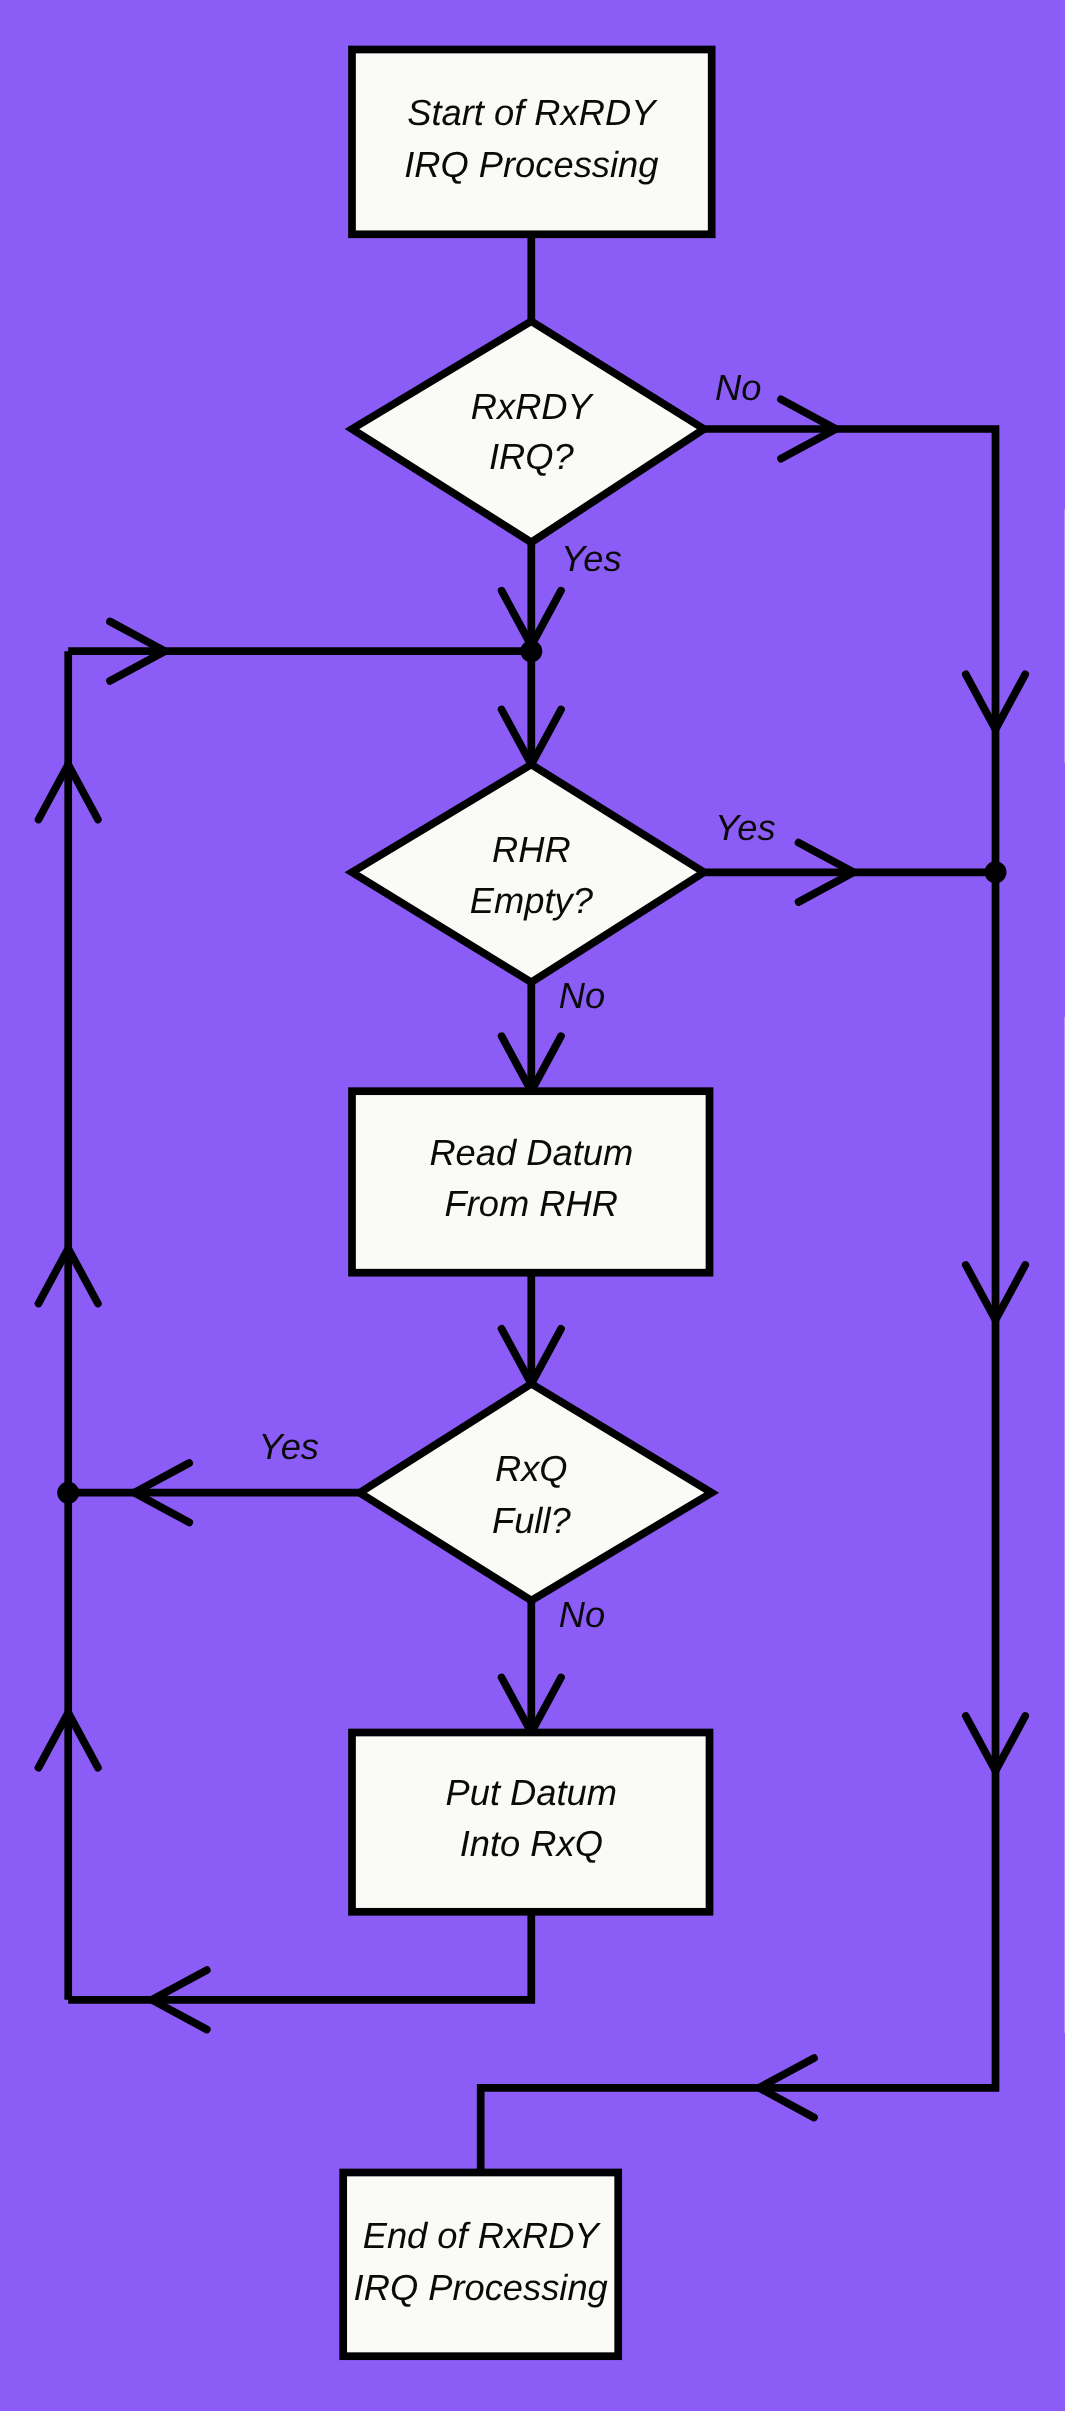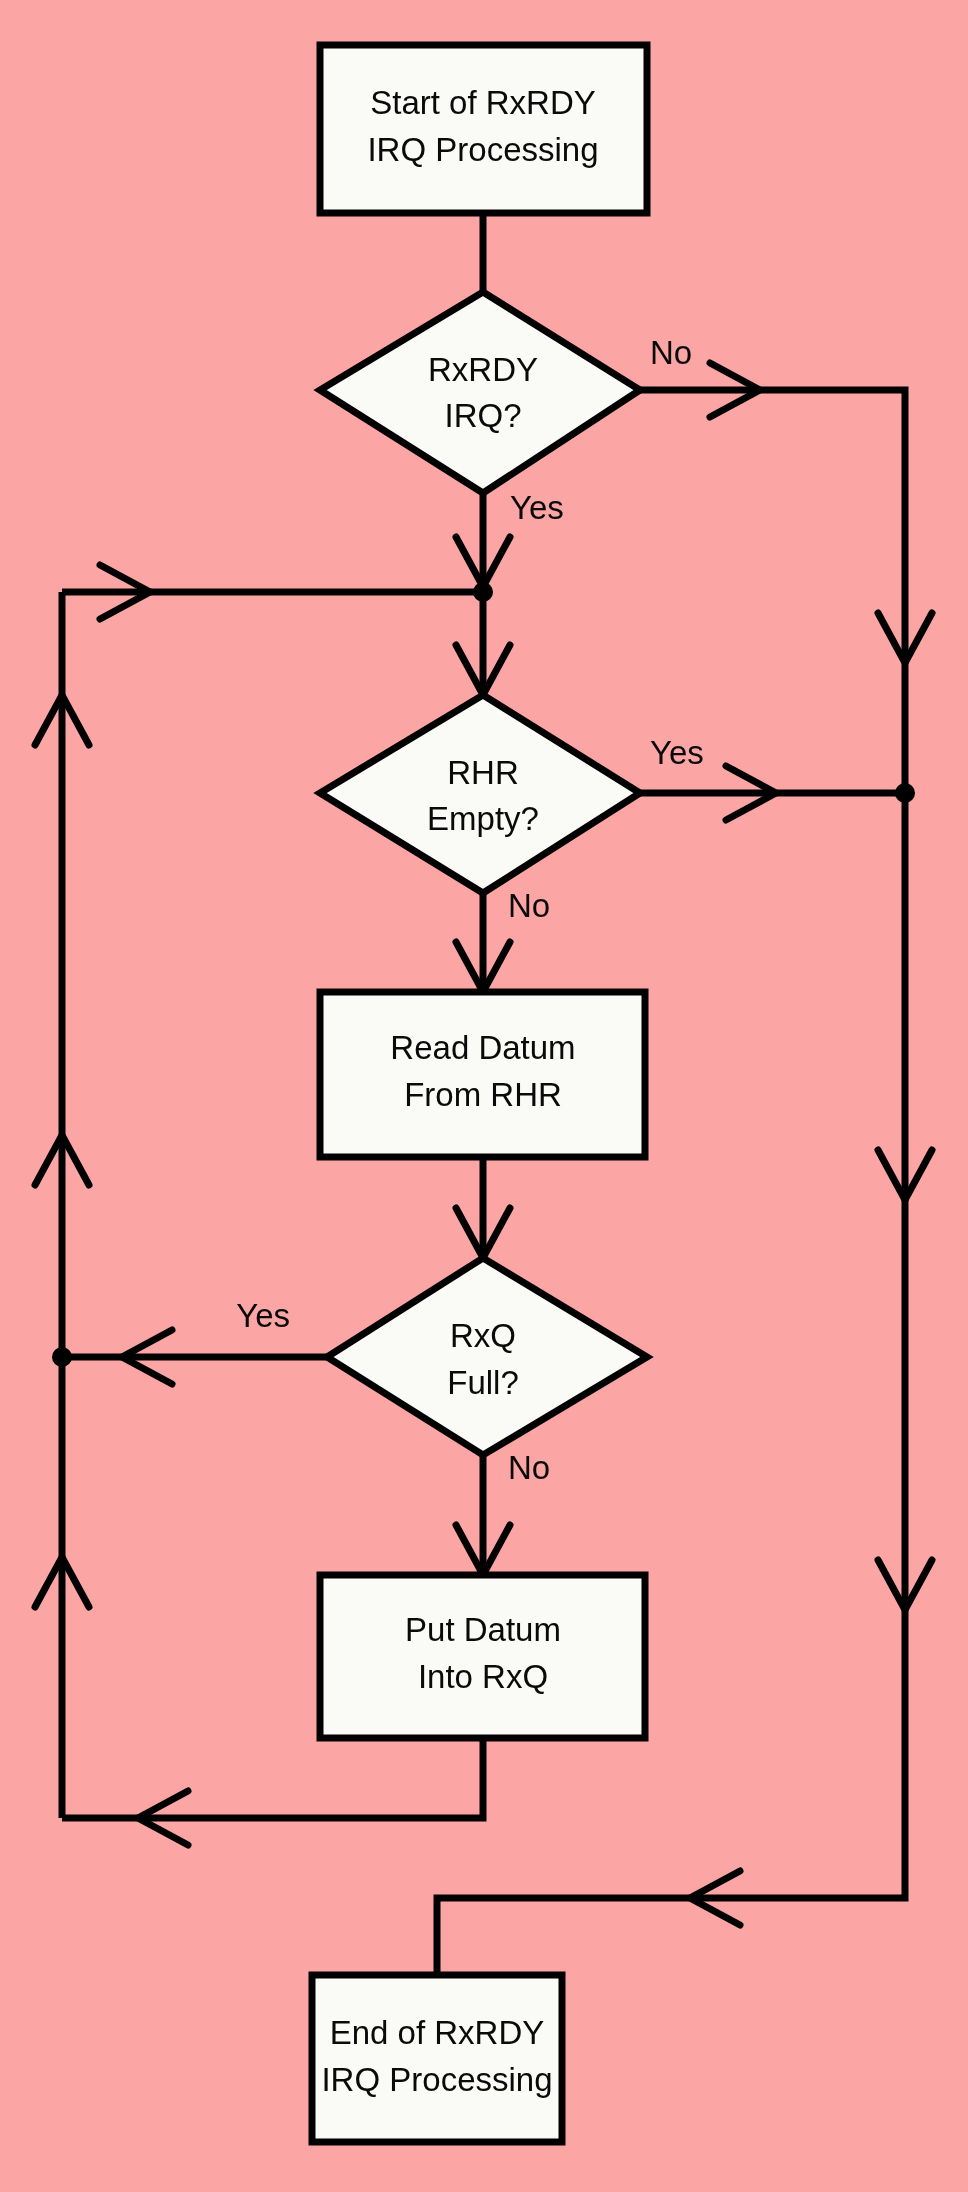--- a/index.html
+++ b/index.html
@@ -10,21 +10,22 @@
   body {
     width: 968px;
     height: 2192px;
     font-family: "Liberation Sans", sans-serif;
     overflow: hidden;
   }
   #flowchart-root {
     position: relative;
     width: 968px;
     height: 2192px;
-    background: #fca5a5;
+    background: #8b5cf6;
+    font-style: italic;
   }
   svg#flow-svg {
     display: block;
     width: 968px;
     height: 2192px;
   }
   .node-shape {
     fill: #fafbf7;
     stroke: #000000;
     stroke-width: 7;

